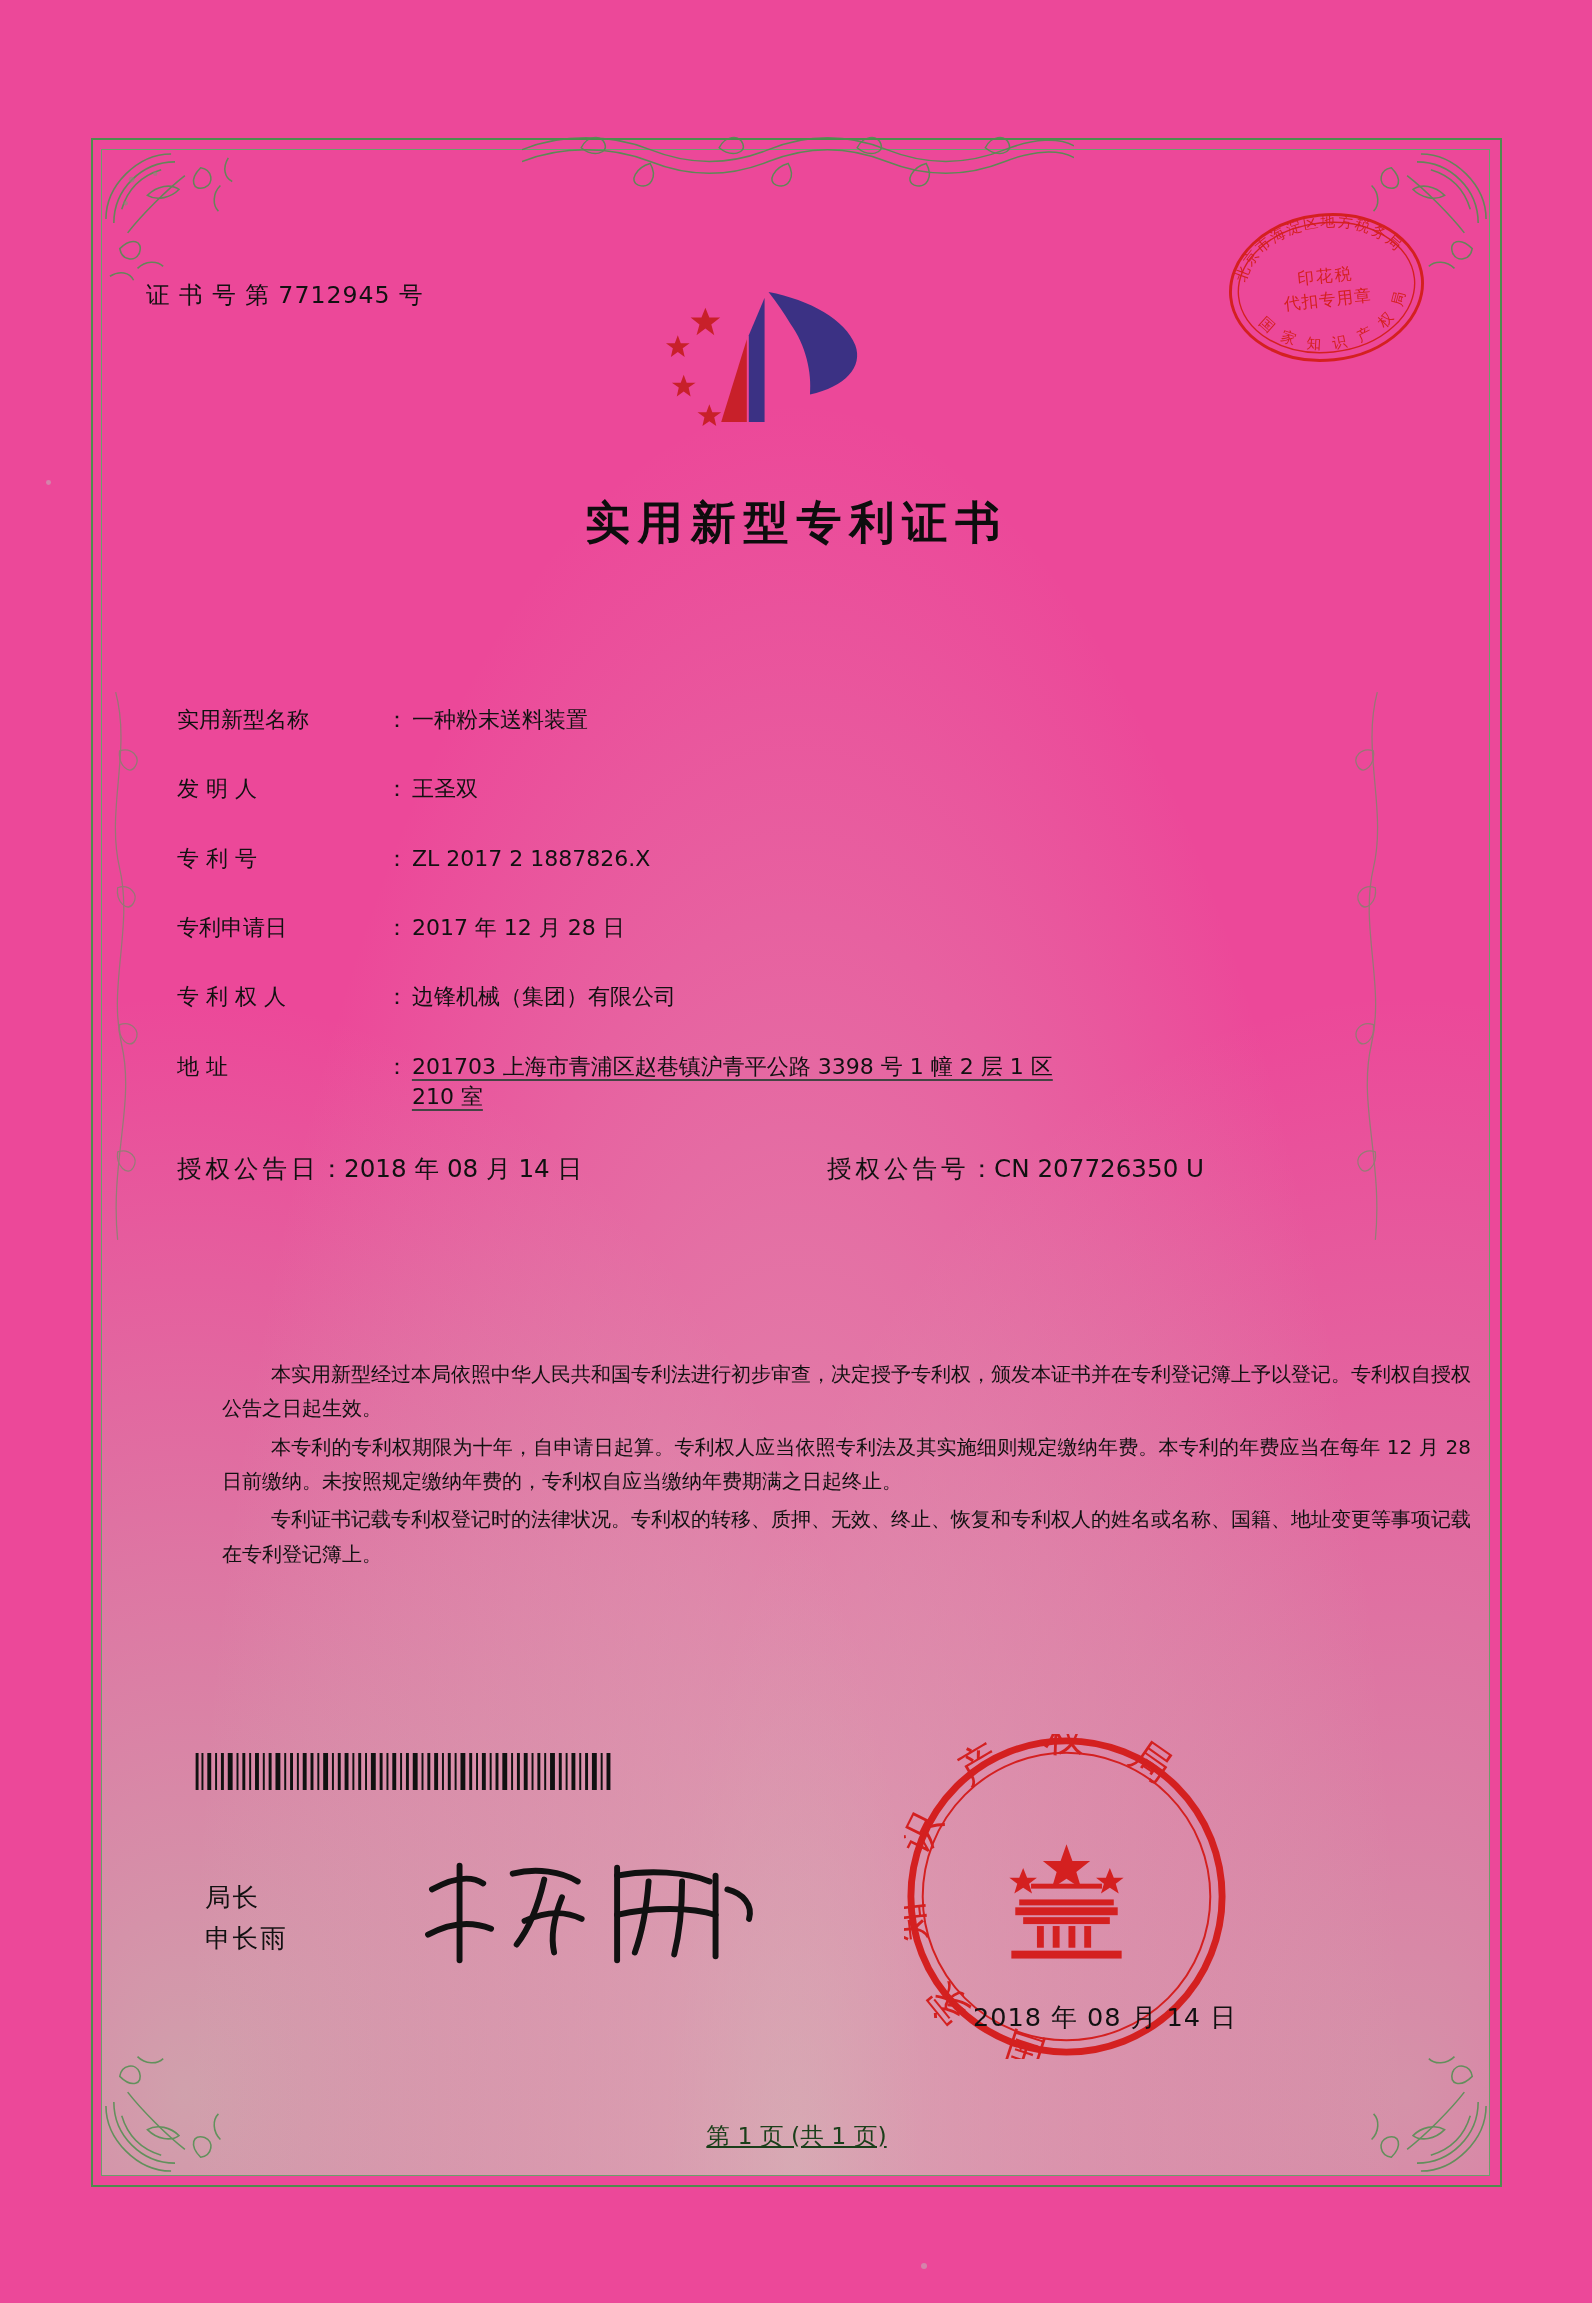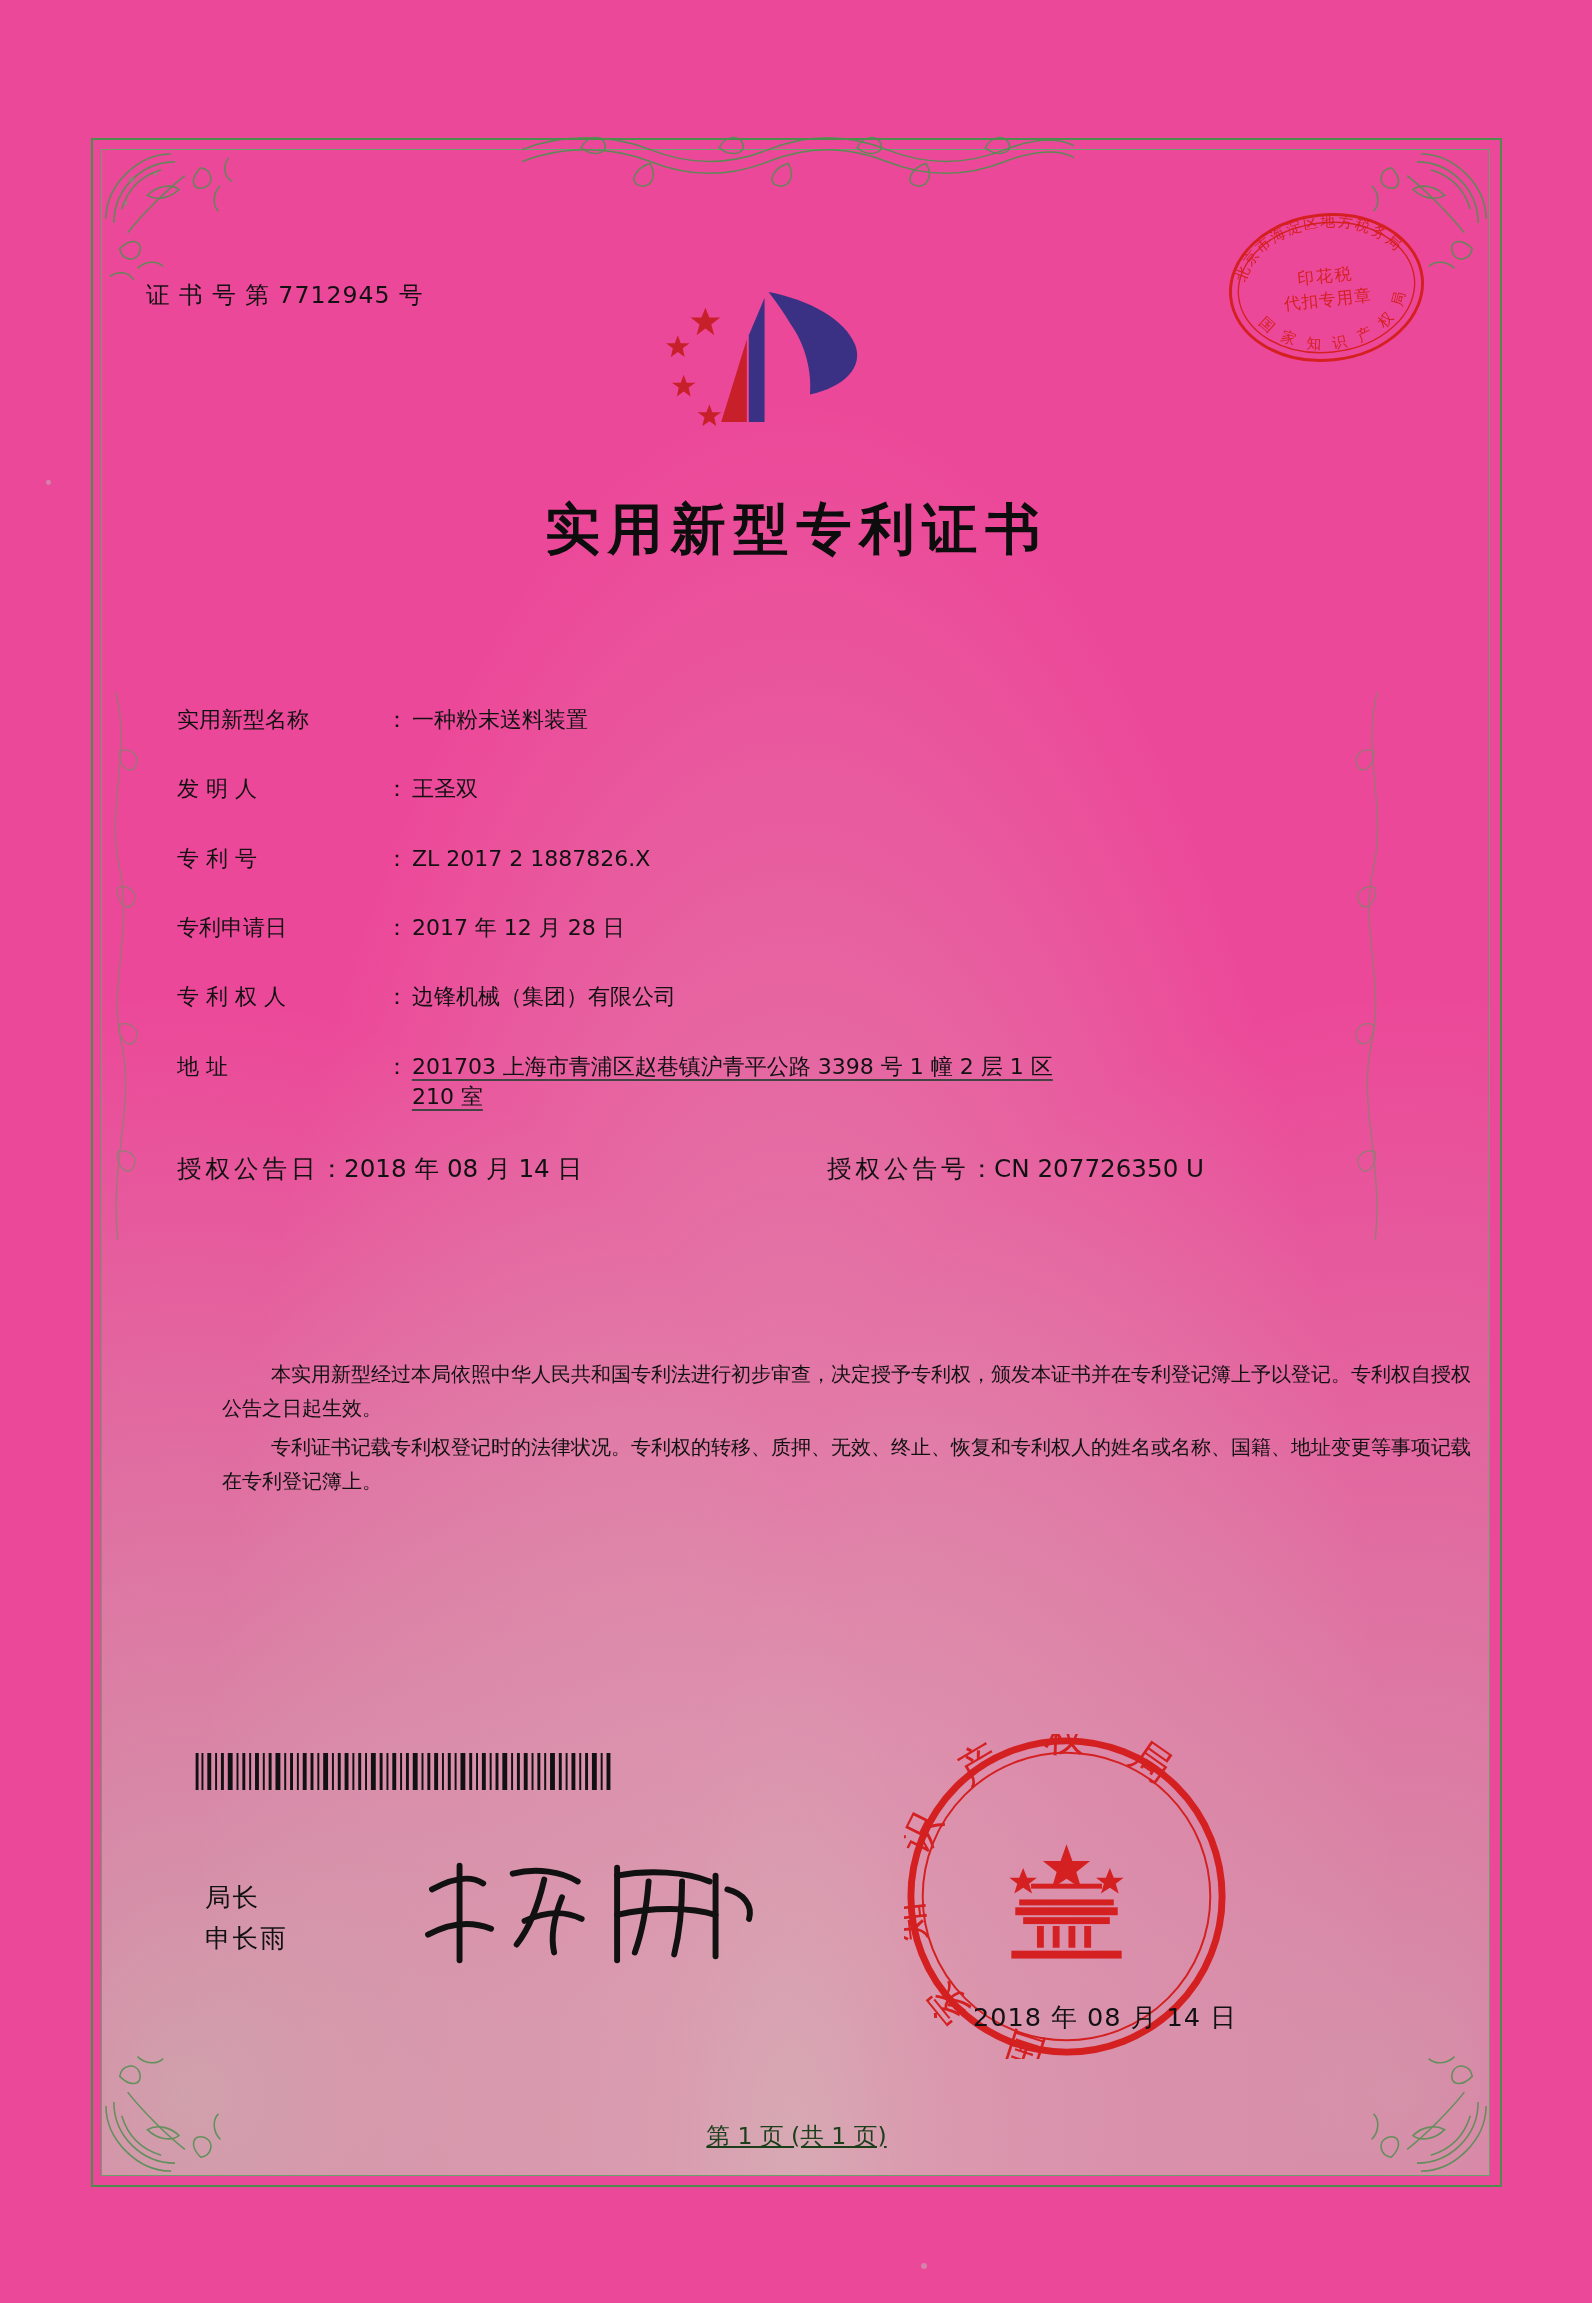--- a/index.html
+++ b/index.html
@@ -96,21 +96,21 @@
     width: 217px;
     height: 165px;
   }
   .title {
     position: absolute;
     left: 0;
     top: 493px;
     width: 1593px;
     text-align: center;
     font-family: "DejaVu Sans", sans-serif;
-    font-size: 55px;
+    font-size: 45px;
     font-weight: bold;
     letter-spacing: 7.9px;
     color: #0d0d0d;
   }
 
   
   .fields {
     position: absolute;
     left: 177px;
     top: 705px;
@@ -455,20 +455,21 @@
       <div class="right-part">
         <span class="lbl2">授权公告号</span>
         <span>：</span>
         <span>CN 207726350 U</span>
       </div>
     </div>
   </div>
 
   <div class="body-text">
     <p>本实用新型经过本局依照中华人民共和国专利法进行初步审查，决定授予专利权，颁发本证书并在专利登记簿上予以登记。专利权自授权公告之日起生效。</p>
+    <p>本专利的专利权期限为十年，自申请日起算。专利权人应当依照专利法及其实施细则规定缴纳年费。本专利的年费应当在每年 12 月 28 日前缴纳。未按照规定缴纳年费的，专利权自应当缴纳年费期满之日起终止。</p>
     <p>专利证书记载专利权登记时的法律状况。专利权的转移、质押、无效、终止、恢复和专利权人的姓名或名称、国籍、地址变更等事项记载在专利登记簿上。</p>
   </div>
 
   <div class="barcode">
     <svg width="422" height="37" viewBox="0 0 428 38">
       <g fill="#111">
         <rect x="0" y="0" width="3" height="38"></rect>
           <rect x="6" y="0" width="2" height="38"></rect>
         <rect x="12" y="0" width="4" height="38"></rect>
           <rect x="20" y="0" width="2" height="38"></rect>

